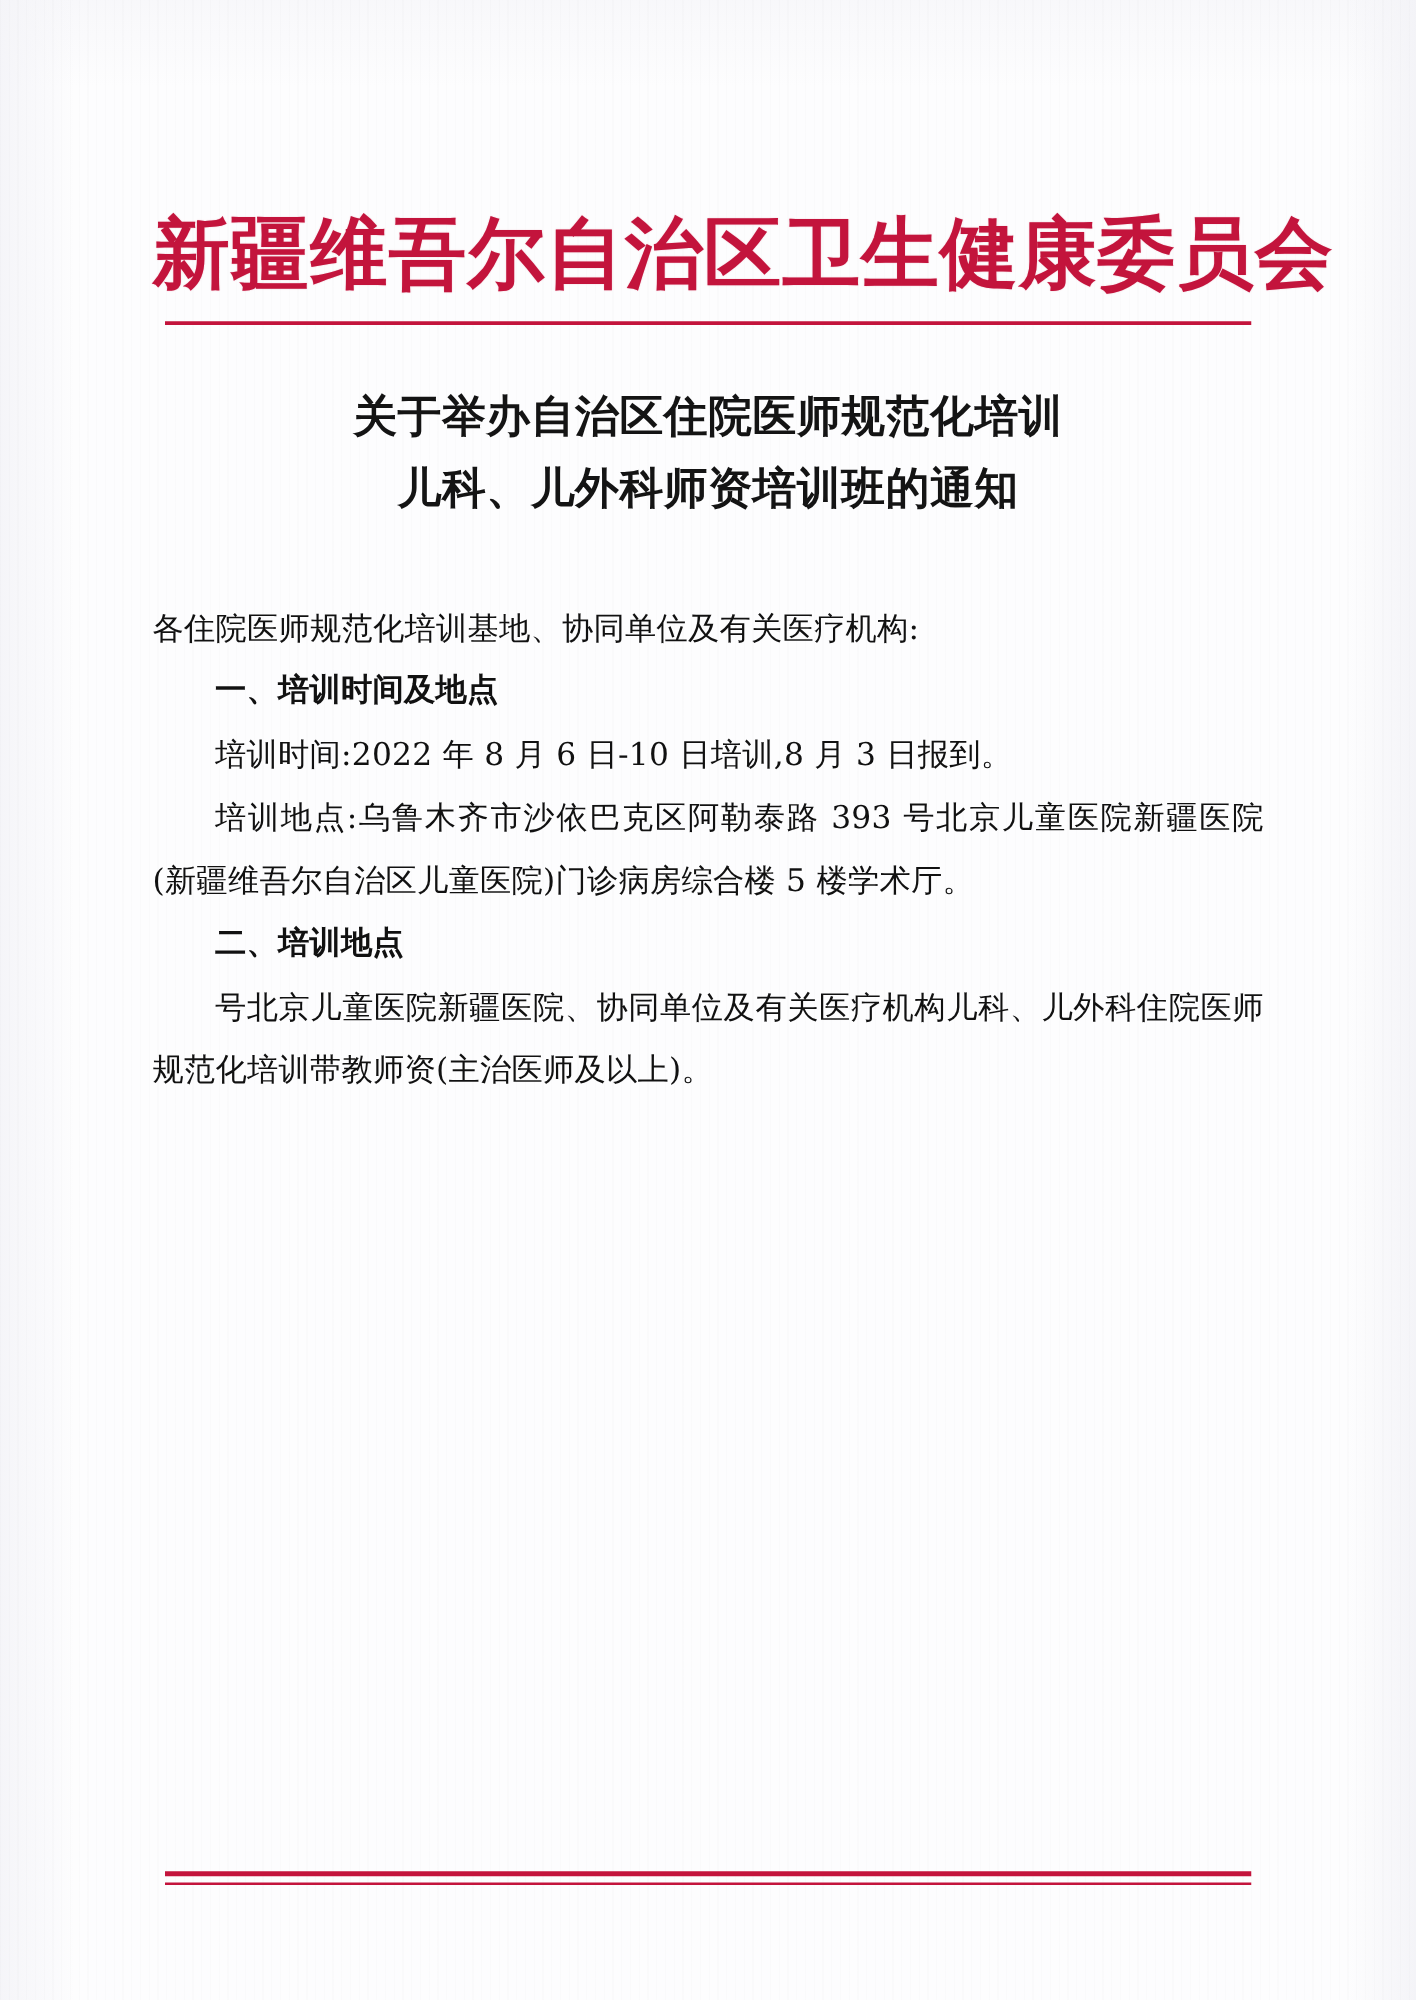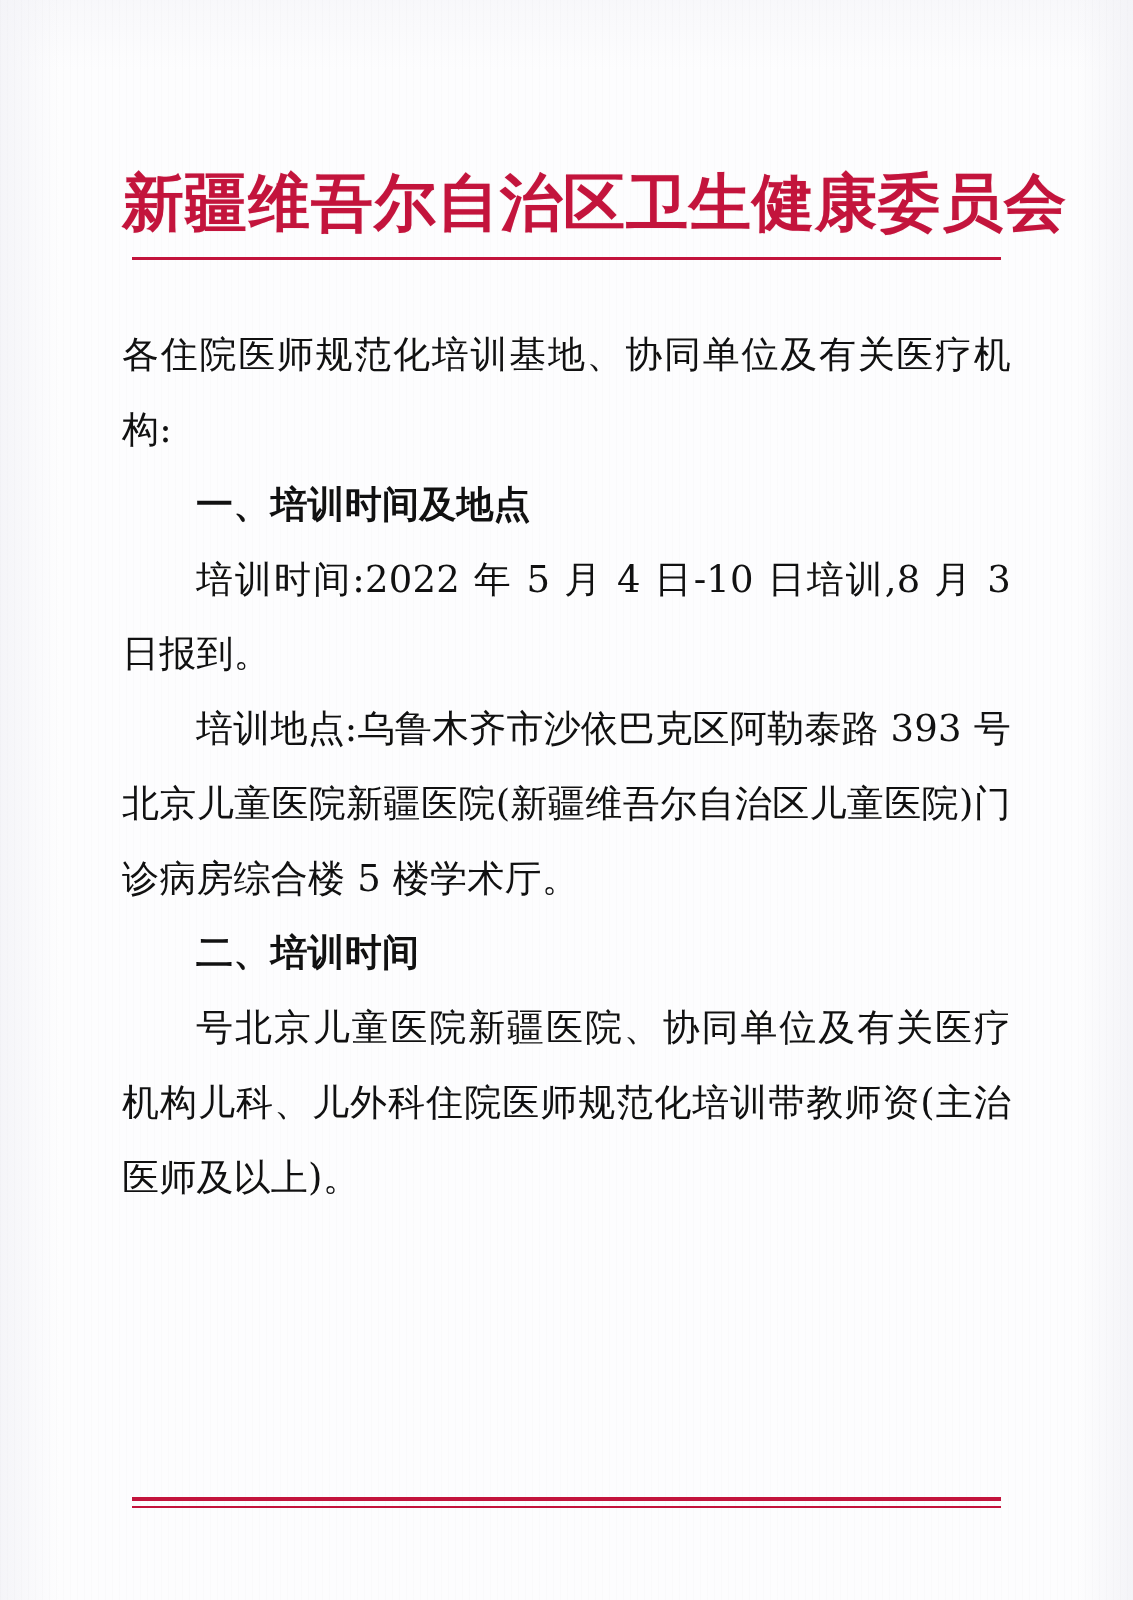--- a/index.html
+++ b/index.html
@@ -78,21 +78,21 @@
   }
   .doc-title .line {
     display: block;
     white-space: nowrap;
   }
 
   
   .doc-body {
     margin-top: 58px;
     color: #111111;
-    font-size: 37px;
+    font-size: 25px;
     line-height: 2.02;
     letter-spacing: 0.2px;
     text-align: justify;
   }
   .doc-body p {
     margin: 0;
   }
   .p-indent {
     text-indent: 2em;
   }
@@ -130,32 +130,36 @@
 <div class="page">
   <div class="paper-texture"></div>
 
   <div class="content">
 
     <div class="doc-header">
       <div class="issuer">新疆维吾尔自治区卫生健康委员会</div>
       <div class="header-rule"></div>
     </div>
 
+    <div class="doc-title">
+      <span class="line">关于举办自治区住院医师规范化培训</span>
+      <span class="line">儿科、儿外科师资培训班的通知</span>
+    </div>
 
     <div class="doc-body">
       <p class="p-noindent">各住院医师规范化培训基地、协同单位及有关医疗机构:</p>
 
 
       <p class="section-head">一、培训时间及地点</p>
 
-      <p class="p-indent">培训时间:2022 年 5 月 4 日-10 日培训,8 月 3 日报到。</p>
+      <p class="p-indent">培训时间:2022 年 8 月 6 日-10 日培训,8 月 3 日报到。</p>
 
       <p class="p-indent">培训地点:乌鲁木齐市沙依巴克区阿勒泰路 393 号北京儿童医院新疆医院(新疆维吾尔自治区儿童医院)门诊病房综合楼 5 楼学术厅。</p>
 
-      <p class="section-head">二、培训时间</p>
+      <p class="section-head">二、培训地点</p>
 
       <p class="p-indent">号北京儿童医院新疆医院、协同单位及有关医疗机构儿科、儿外科住院医师规范化培训带教师资(主治医师及以上)。</p>
     </div>
 
   </div>
 
   <div class="footer-rules">
     <div class="thick"></div>
     <div class="gap"></div>
     <div class="thin"></div>

